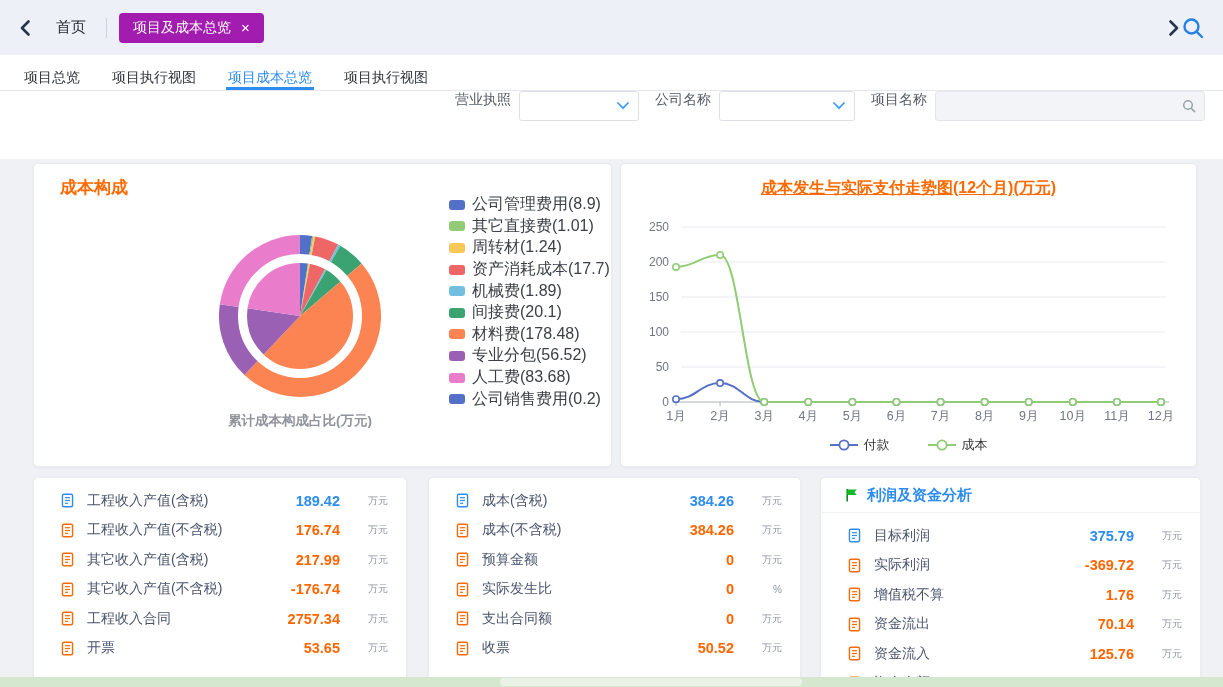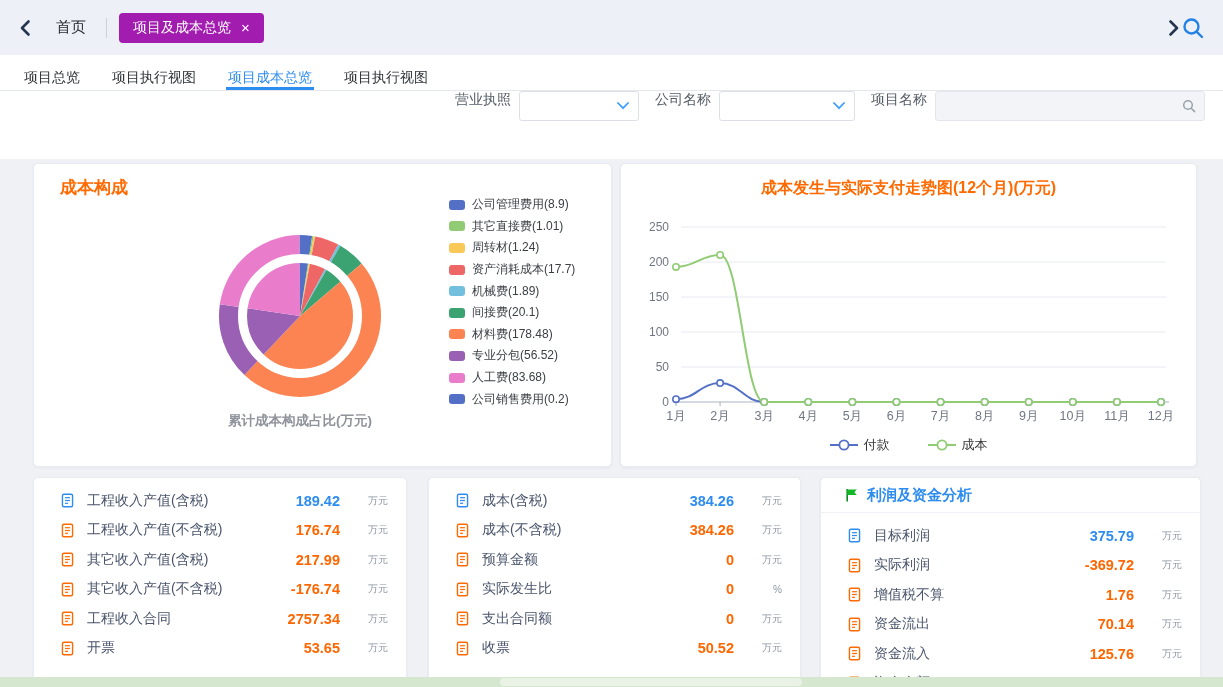--- a/index.html
+++ b/index.html
@@ -42,26 +42,26 @@
   .panel { position:absolute; background:#fff; border:1px solid #e8ebf1; border-radius:5px;
            box-shadow:0 1px 3px rgba(30,40,70,.05); }
   #pie-panel  { left:33px;  top:4px; width:579px; height:304px; }
   #line-panel { left:620px; top:4px; width:577px; height:304px; }
 
   .pie-title { position:absolute; left:26px; top:12px; font-size:17px; font-weight:bold; color:#ff6a00; }
   #pie-svg { position:absolute; left:0; top:0; }
   .pie-legend { position:absolute; left:415px; top:30px; }
   .pl-item { display:flex; align-items:center; height:21.6px; gap:7px; }
   .pl-swatch { width:16px; height:10px; border-radius:3px; flex:none; }
-  .pl-label { font-size:12px; color:#3c4046; white-space:nowrap; }
+  .pl-label { font-size:16px; color:#3c4046; white-space:nowrap; }
   .pie-caption { position:absolute; left:76px; top:248px; width:380px; text-align:center;
                  color:#8f939b; font-weight:bold; font-size:13.5px; }
 
   .line-title { position:absolute; left:0; top:14px; width:100%; text-align:center;
-                font-size:16px; font-weight:bold; color:#ff6a00; }
+                font-size:16px; font-weight:bold; color:#ff6a00;text-decoration:underline; }
   #line-svg { position:absolute; left:0; top:40px; }
   .line-legend { position:absolute; left:0; top:272px; width:100%; display:flex;
                  justify-content:center; gap:38px; }
   .ll-item { display:flex; align-items:center; gap:6px; font-size:13px; color:#333; cursor:pointer; }
 
   
   .card { position:absolute; top:318px; height:290px; background:#fff;
           border:1px solid #e8ebf1; border-radius:5px; box-shadow:0 1px 3px rgba(30,40,70,.05); }
   #card0 { left:33px;  width:374px; }
   #card1 { left:428px; width:373px; }

